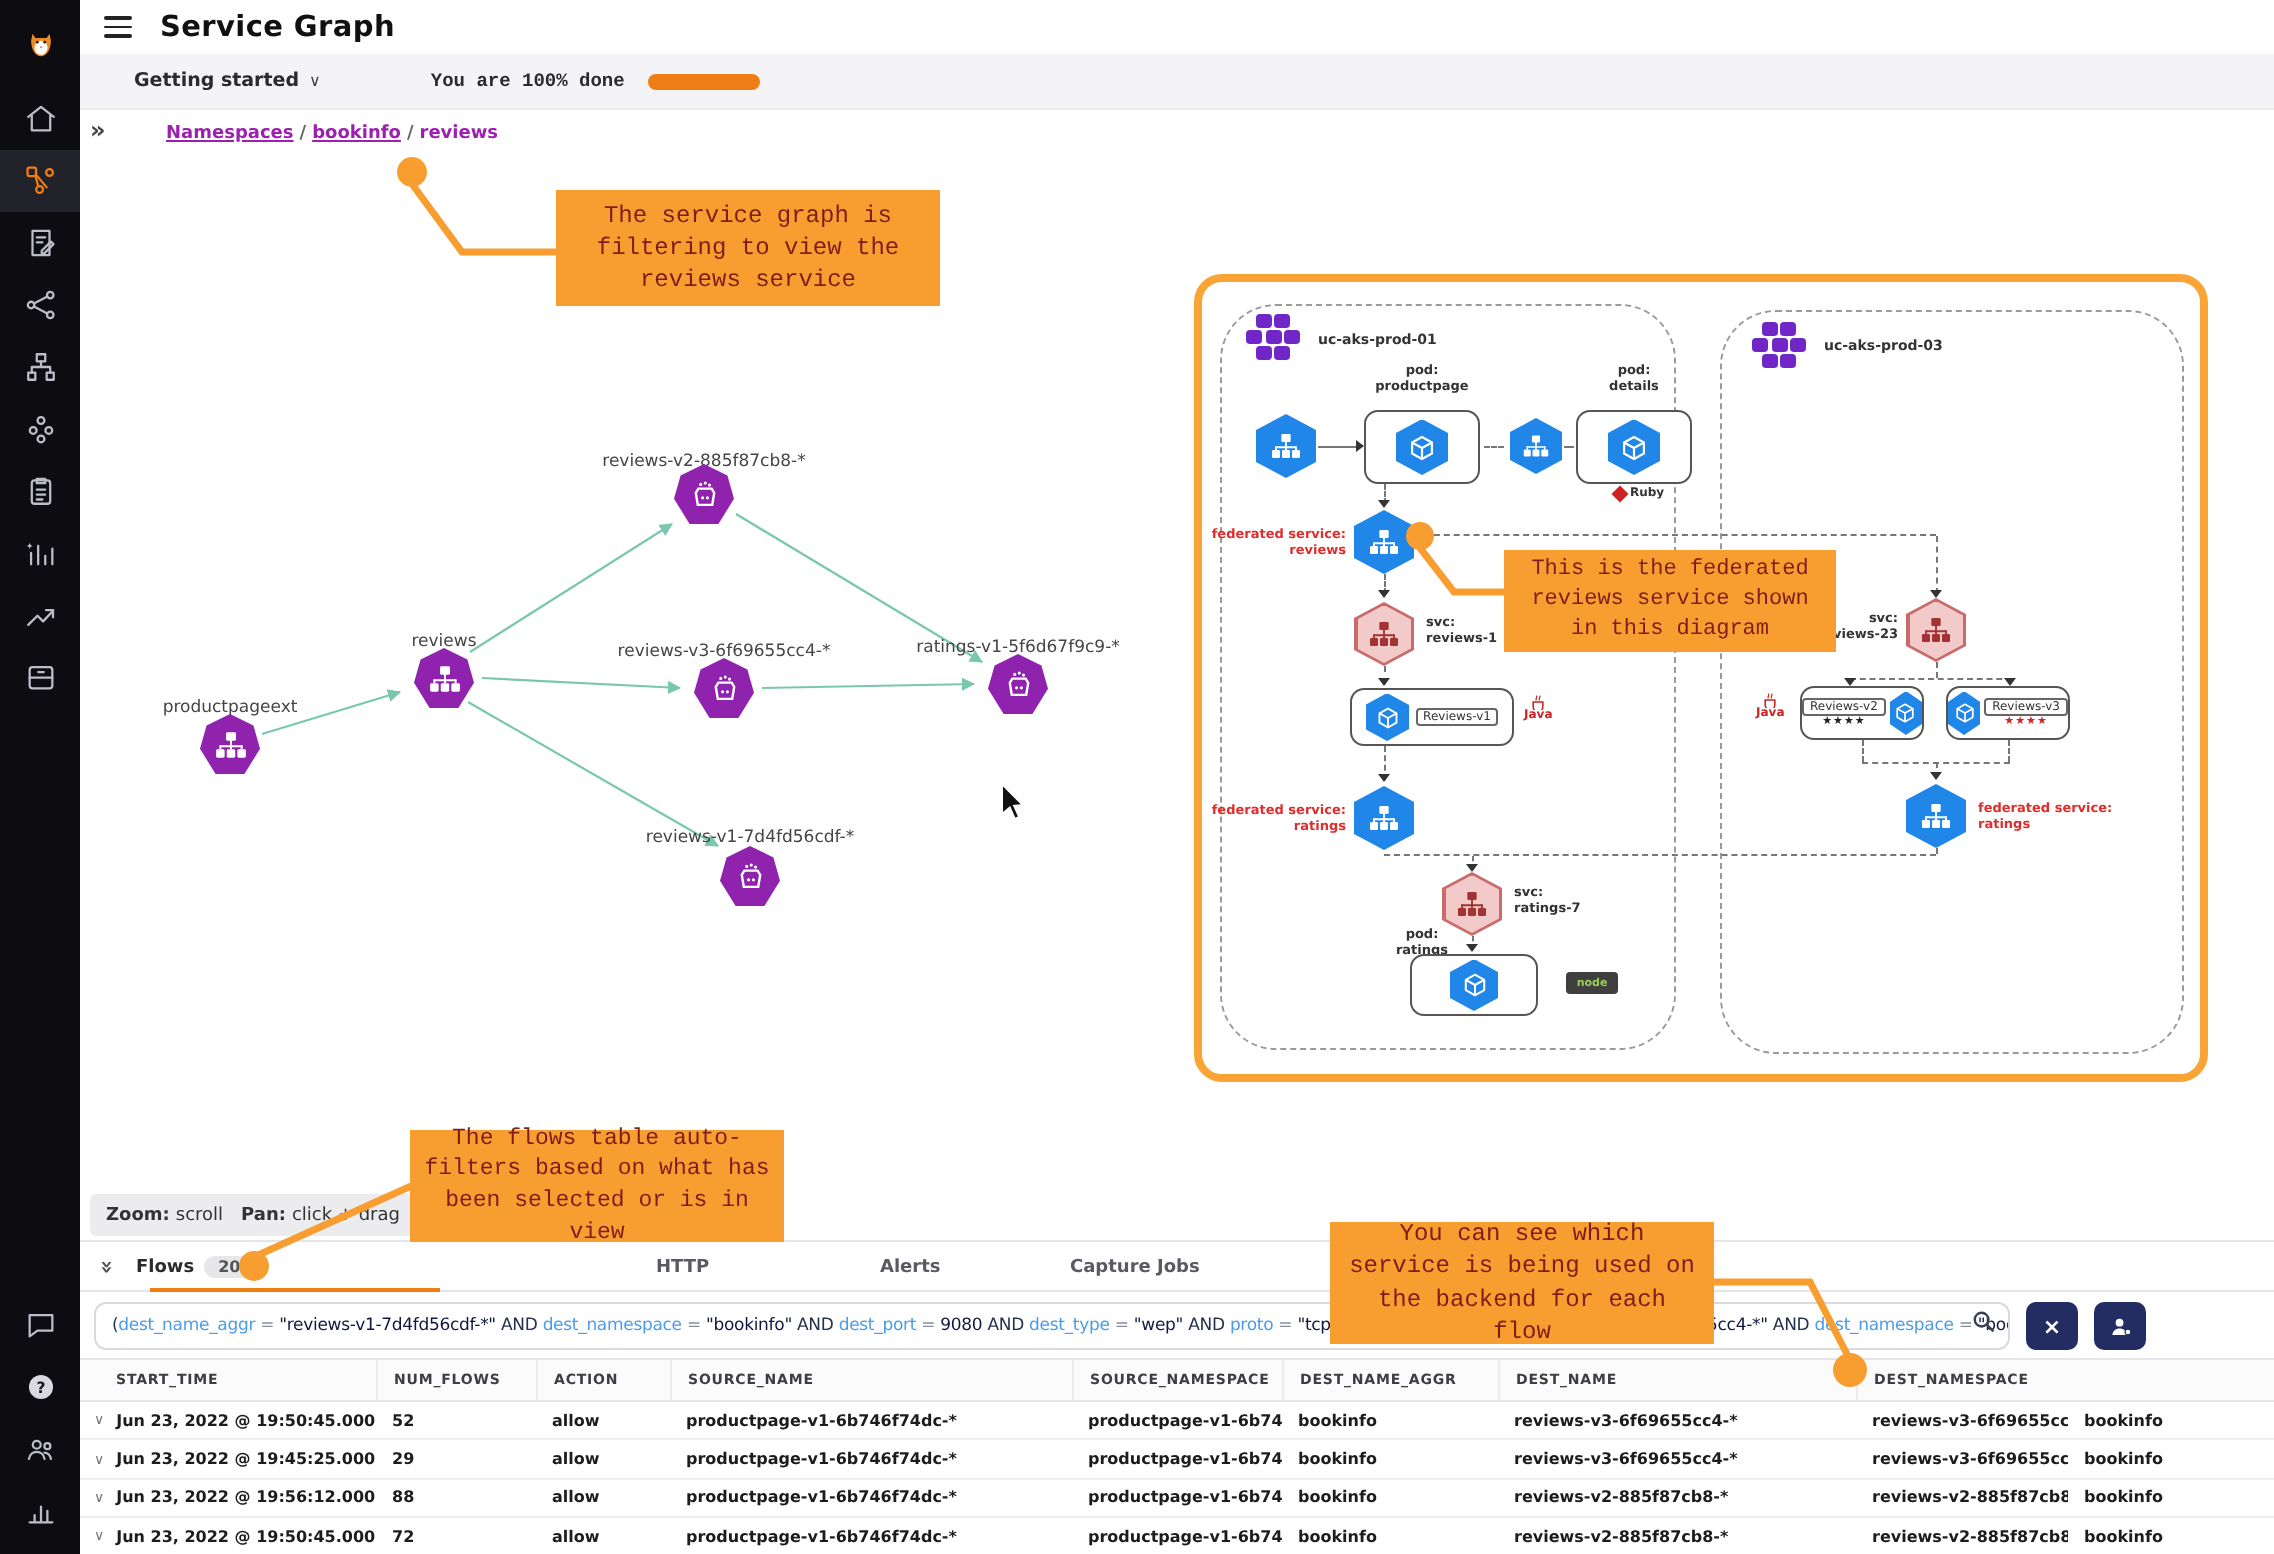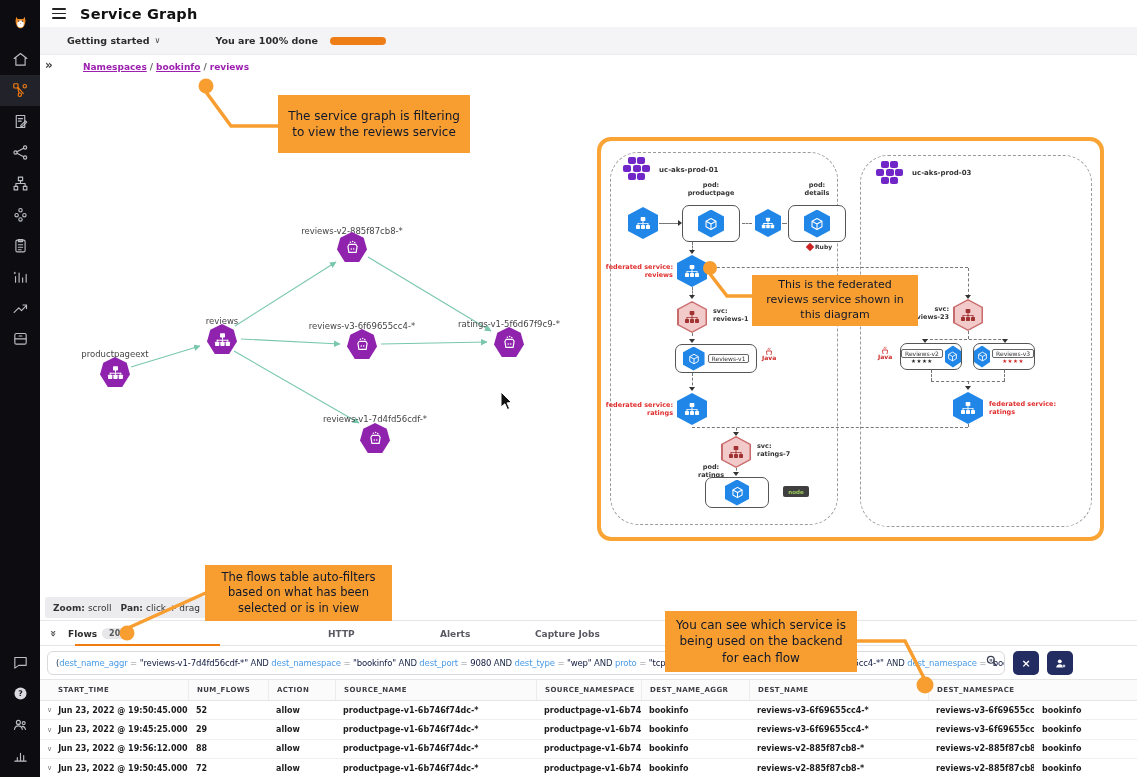--- a/index.html
+++ b/index.html
@@ -12,21 +12,21 @@
   .sb-item.active { background:#22222b; }
   .sb-item.active svg { stroke:#F07D12; }
   
   #topbar { position:absolute; left:40px; top:0; width:1097px; height:27px; background:#fff; display:flex; align-items:center; z-index:55; }
   .burger { width:14px; margin-left:12px; cursor:pointer; }
   .burger div { height:1.8px; background:#222; margin:2.4px 0; border-radius:1px; }
   #page-title { font-size:14.5px; font-weight:bold; color:#111; margin-left:14px; letter-spacing:.2px; }
   #gsbar { position:absolute; left:40px; top:27px; width:1097px; height:28px; background:#f4f4f6; display:flex; align-items:center; z-index:54; border-bottom:1px solid #ececee;}
   #gsbar .gs-label { font-size:9.5px; font-weight:bold; color:#2b2b2b; margin-left:27px; }
   #gsbar .chev { font-size:8px; color:#444; margin-left:5px; }
-  #gsbar .done { font-size:9.5px; font-weight:bold; color:#2b2b2b; margin-left:55px; }
+  #gsbar .done { font-size:9.5px; font-weight:bold; color:#2b2b2b; margin-left:55px;font-family:Liberation Mono, monospace; }
   #gsbar .pill { width:56px; height:8px; background:#EF7D15; border-radius:4px; margin-left:12px; }
   
   #main { position:absolute; left:40px; top:55px; width:1097px; height:722px; background:#fff; }
   .bc-expand { position:absolute; left:5px; top:3px; font-size:12px; font-weight:bold; color:#444; }
   #breadcrumb { position:absolute; left:27px; top:7px; font-size:9px; font-weight:bold;margin-left:16px; }
   #breadcrumb a { color:#9C1FB0; text-decoration:underline; }
   #breadcrumb .cur { color:#9C1FB0; text-decoration:none; }
   #breadcrumb .sep { color:#666; padding:0 3px; }
   .gnode-icon { position:absolute; width:30px; height:30px; clip-path:polygon(50% 0%,89% 19%,100% 58%,74% 100%,26% 100%,0% 58%,11% 19%); background:#8F23AE; display:flex; align-items:center; justify-content:center; }
   .gnode-icon svg { width:17px; height:17px; color:#fff; }
@@ -54,21 +54,21 @@
   .stars.red { color:#D22525; }
   .dl { position:absolute; }
   .dl.h { border-top:1.1px dashed #777; }
   .dl.v { border-left:1.1px dashed #777; }
   .sl { position:absolute; border-top:1.3px solid #777; }
   .tri-d { position:absolute; width:0; height:0; border:3px solid transparent; border-top:4.5px solid #333; }
   .tri-r { position:absolute; width:0; height:0; border:3px solid transparent; border-left:4.5px solid #333; }
   .lang { position:absolute; font-size:6px; font-weight:bold; color:#C22; display:flex; flex-direction:column; align-items:center; line-height:1.1;}
   .nodebadge { position:absolute; width:26px; height:11px; background:#3F3F3F; color:#9BCB5A; font-size:5.5px; font-weight:bold; display:flex; align-items:center; justify-content:center; border-radius:2px; }
   
-  .callout { position:absolute; background:#F89E31; color:#0f172a; text-align:center; display:flex; align-items:center; justify-content:center; z-index:41; line-height:1.35; }
+  .callout { position:absolute; background:#F89E31; color:#7f1d1d; text-align:center; display:flex; align-items:center; justify-content:center; z-index:41; line-height:1.35;font-family:Liberation Mono, monospace; }
   
   #tabsbar { position:absolute; left:40px; top:620px; width:1097px; height:26px; background:#fff; border-top:1px solid #e6e6e9; border-bottom:1px solid #e6e6e9; z-index:5; }
   .tabs-collapse { position:absolute; left:10px; top:6px; font-size:11px; font-weight:bold; color:#555; transform:rotate(90deg); }
   .tab { position:absolute; top:0; height:25px; display:flex; align-items:center; gap:5px; font-size:9px; font-weight:bold; color:#5a5a63; }
   .tab .badge { background:#e7e7ea; border-radius:8px; padding:1px 7px; font-size:8px; color:#555; }
   .tab.active { color:#2b2b2b; }
   .tab-underline { position:absolute; left:35px; top:23px; width:145px; height:2.5px; background:#F07D12; }
   #filterrow { position:absolute; left:40px; top:646px; width:1097px; height:33px; background:#fff; z-index:5; }
   #filterbox { position:absolute; left:7px; top:5px; width:958px; height:24px; border:1.2px solid #d9d9de; border-radius:6px; background:#fff; overflow:hidden; white-space:nowrap; font-size:8.5px; letter-spacing:-.15px; line-height:22px; padding:0 26px 0 8px; }
   .tk-k { color:#4A9BE8; } .tk-p { color:#24324f; } .tk-o { color:#8a8f99; } .tk-v { color:#101840; }

